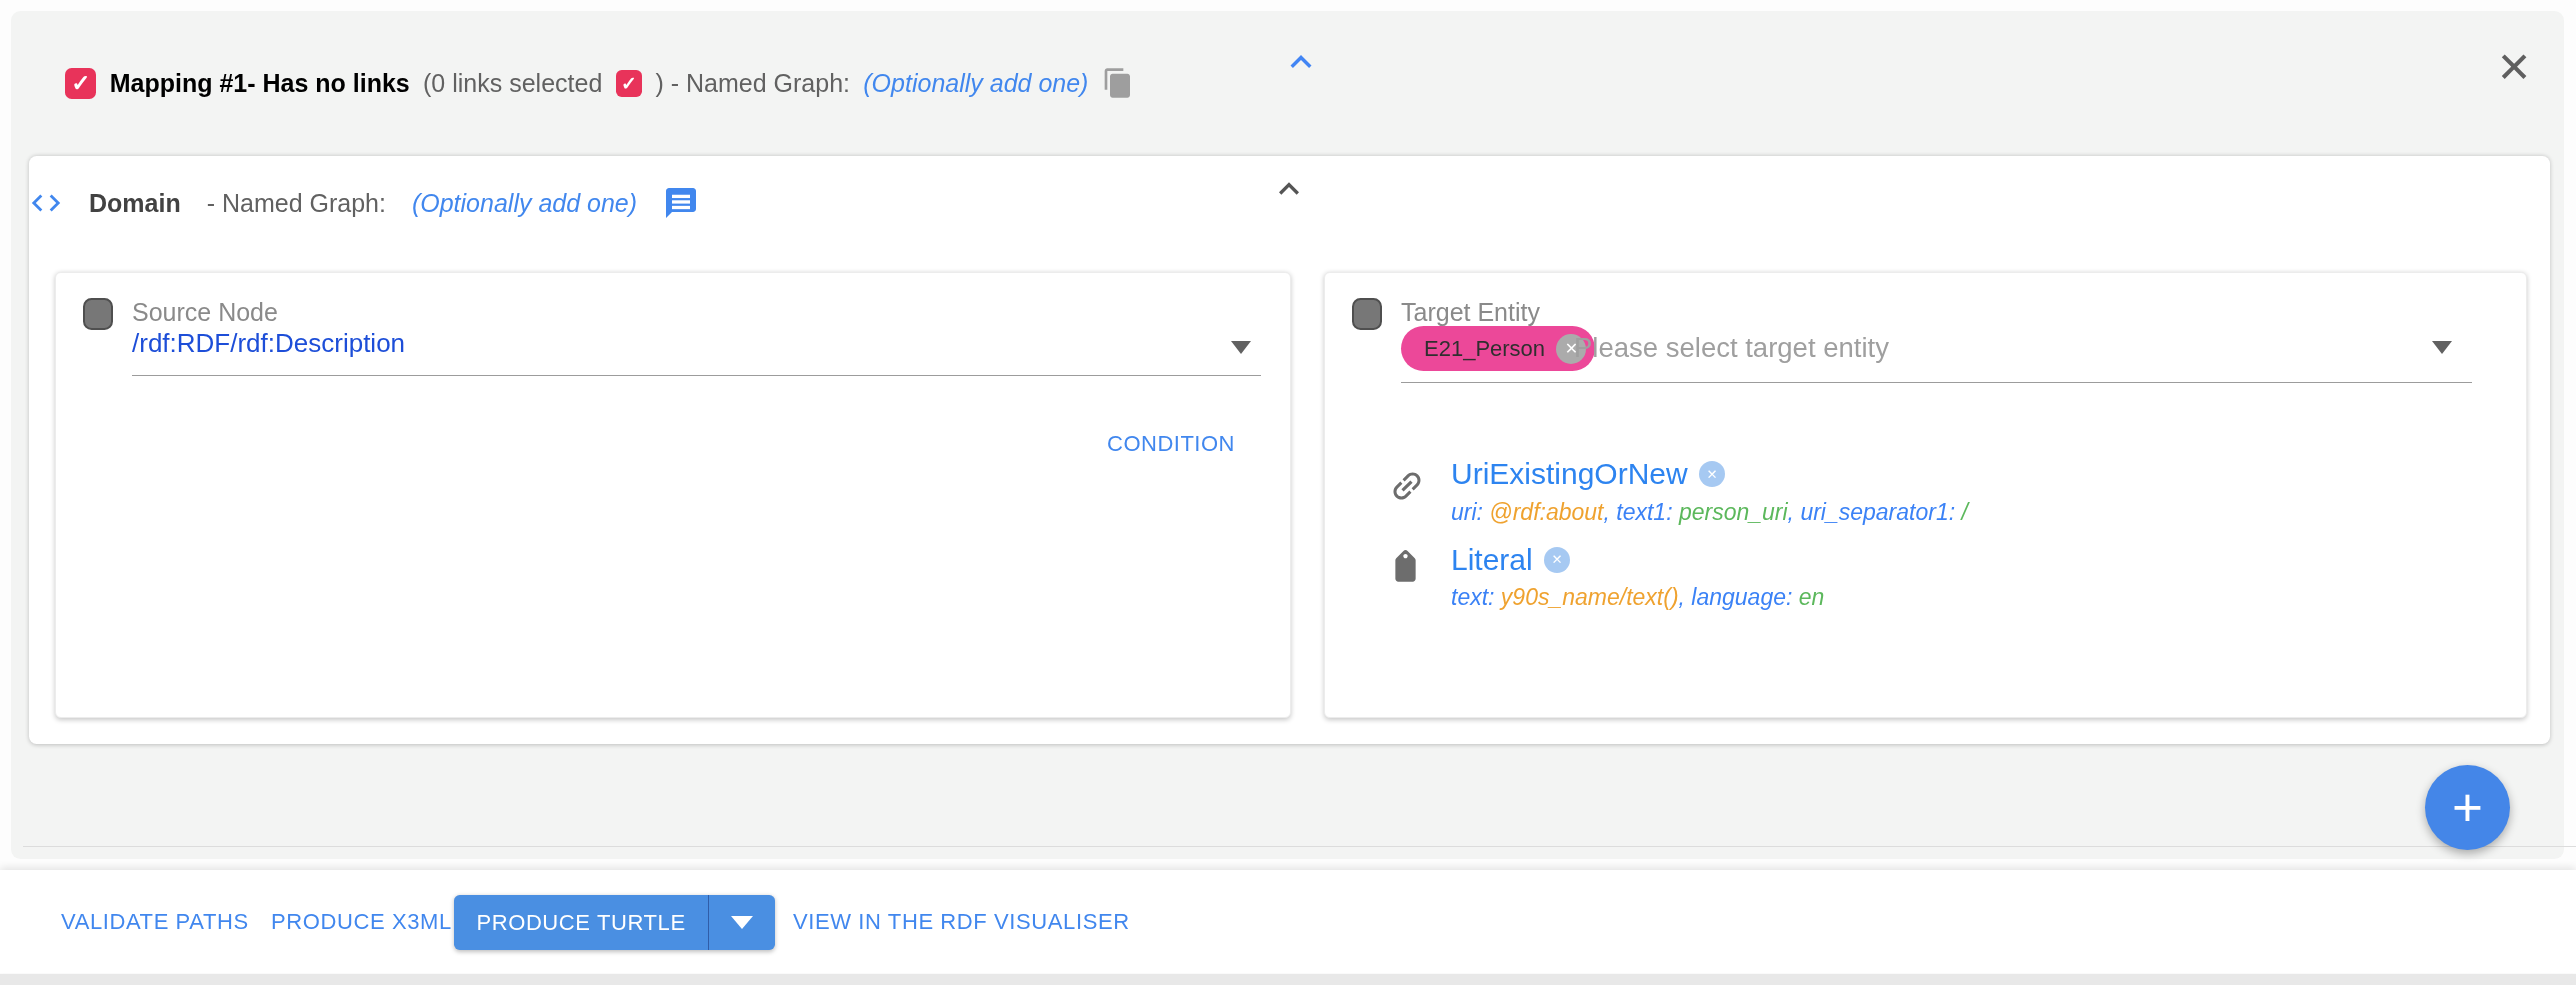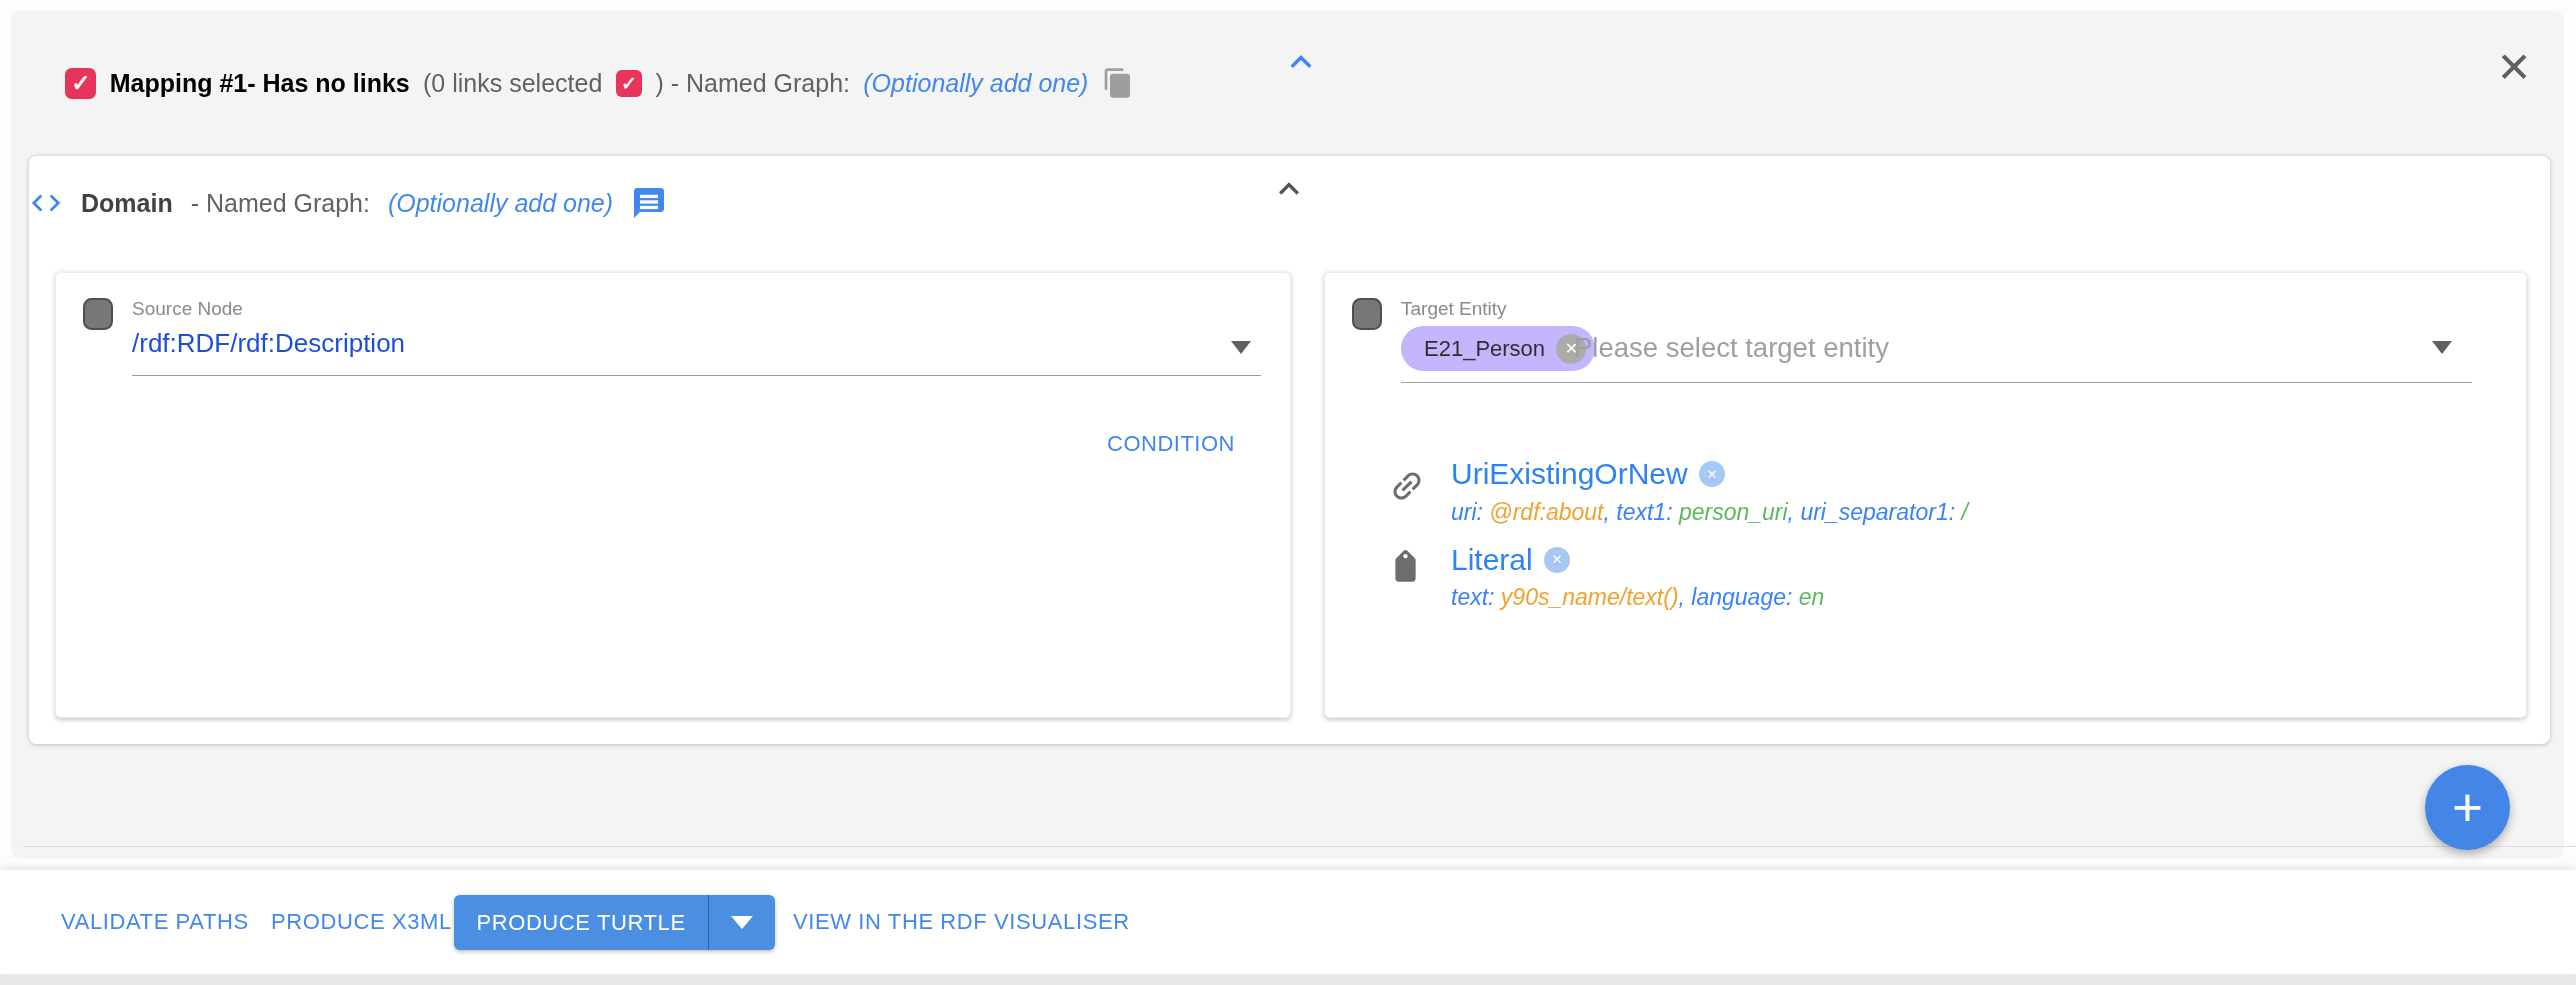--- a/index.html
+++ b/index.html
@@ -22,42 +22,42 @@
   .italic { font-style:italic; }
   .icon-btn { display:inline-flex; align-items:center; justify-content:center; cursor:pointer; }
 
   .collapse-top { position:absolute; left:1269px; top:30px; width:42px; height:42px; }
   .close-x { position:absolute; left:2491px; top:44px; width:46px; height:46px; font-size:42px;
              color:#5f5f5f; display:flex; align-items:center; justify-content:center; font-weight:300; cursor:pointer; }
 
   
   .domain-card { position:absolute; left:29px; top:156px; width:2521px; height:588px; background:#fff;
                  border-radius:7.6px; box-shadow:0 0.9px 4.7px rgba(0,0,0,0.22); }
-  .domain-hdr { position:absolute; left:29px; top:182px; height:42px; display:flex; align-items:center; gap:18px;
+  .domain-hdr { position:absolute; left:29px; top:182px; height:42px; display:flex; align-items:center; gap:26px;
                 font-size:25px; color:#616161; }
   .domain-bold { font-weight:bold; color:#424242; }
   .collapse-domain { position:absolute; left:1269px; top:169px; width:40px; height:40px; }
 
   
   .src-card { position:absolute; left:55px; top:272px; width:1236px; height:446px; background:#fff;
               border:0.9px solid #ececec; border-radius:5.7px; box-shadow:0 1.9px 5.7px rgba(0,0,0,0.22); }
   .tgt-card { position:absolute; left:1324px; top:272px; width:1203px; height:446px; background:#fff;
               border:0.9px solid #ececec; border-radius:5.7px; box-shadow:0 1.9px 5.7px rgba(0,0,0,0.22); }
 
   .drag-sq { position:absolute; left:26.6px; top:25px; width:30px; height:32px; background:#777;
              border:2.8px solid #4f4f4f; border-radius:8.5px; cursor:grab; }
-  .field-label { position:absolute; left:76px; top:25px; font-size:19px; color:#8a8a8a; }
+  .field-label { position:absolute; left:76px; top:25px; font-size:25px; color:#8a8a8a; }
   .src-value { position:absolute; left:76px; top:55px; font-size:26px; color:#1d4ed8; cursor:pointer; }
   .underline { position:absolute; height:0.9px; background:#9c9c9c; }
   .dd-arrow { position:absolute; width:0; height:0; border-left:10.4px solid transparent;
               border-right:10.4px solid transparent; border-top:13.3px solid #616161; cursor:pointer; }
   .condition { position:absolute; right:55px; top:158px; font-size:22px; color:#4187ee;
                letter-spacing:0.5px; cursor:pointer; }
 
-  .chip { position:absolute; left:76px; top:53px; height:45px; background:#c4b5fd; border-radius:23px;
+  .chip { position:absolute; left:76px; top:53px; height:45px; background:#ec4899; border-radius:23px;
           display:flex; align-items:center; padding:0 8.5px 0 23px; gap:11.4px; }
   .chip-label { font-size:22px; color:#2f2f2f; }
   .chip-x { width:30px; height:30px; border-radius:50%; background:#ababab; color:#fff; font-size:16px;
             display:flex; align-items:center; justify-content:center; cursor:pointer; }
   .tgt-input { position:absolute; left:249px; top:51px; width:835px; height:47px; border:none; outline:none;
                font-size:27.5px; color:#212121; font-family:"Liberation Sans", sans-serif; background:transparent; }
   .tgt-input::placeholder { color:#9f9f9f; }
 
   .gen-rows { position:absolute; left:63px; top:186px; }
   .gen-row { display:flex; align-items:flex-start; margin-bottom:19px; }

